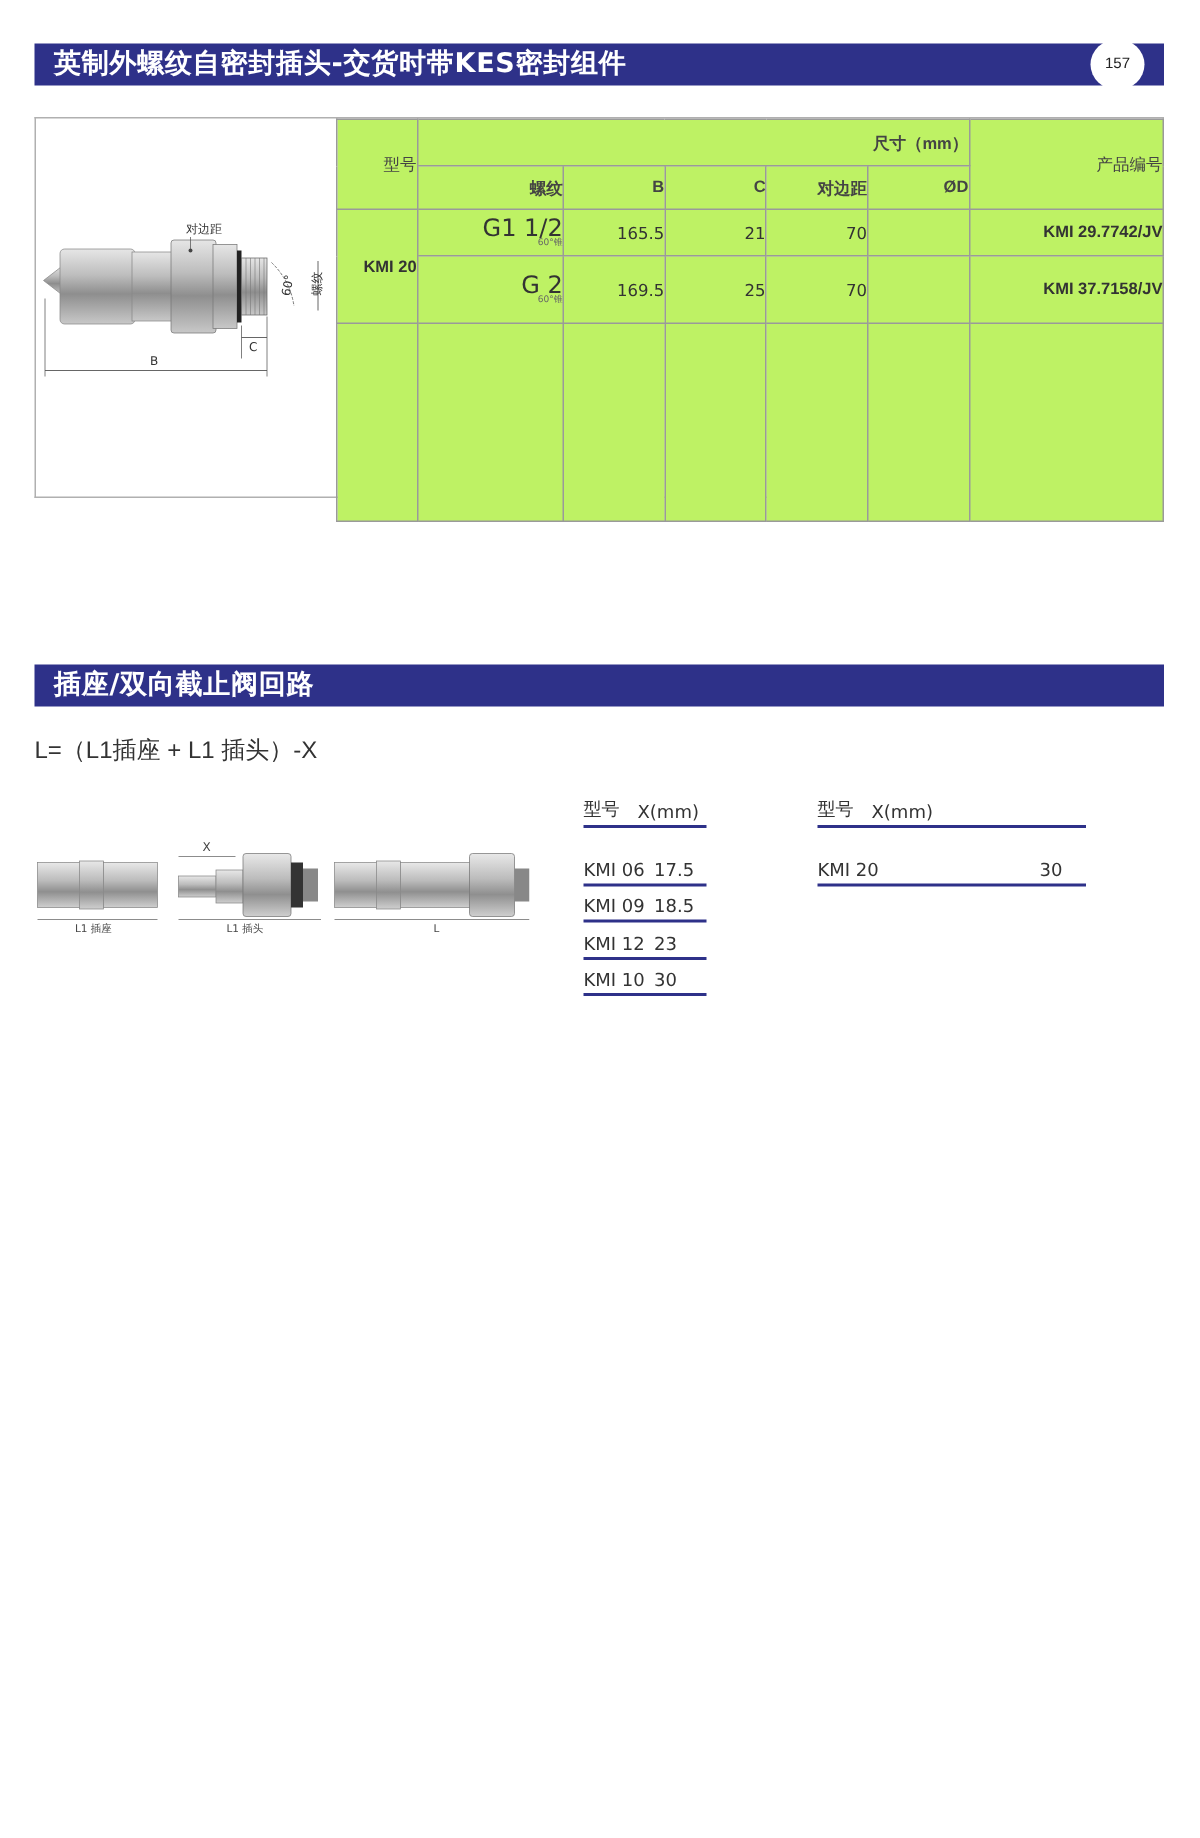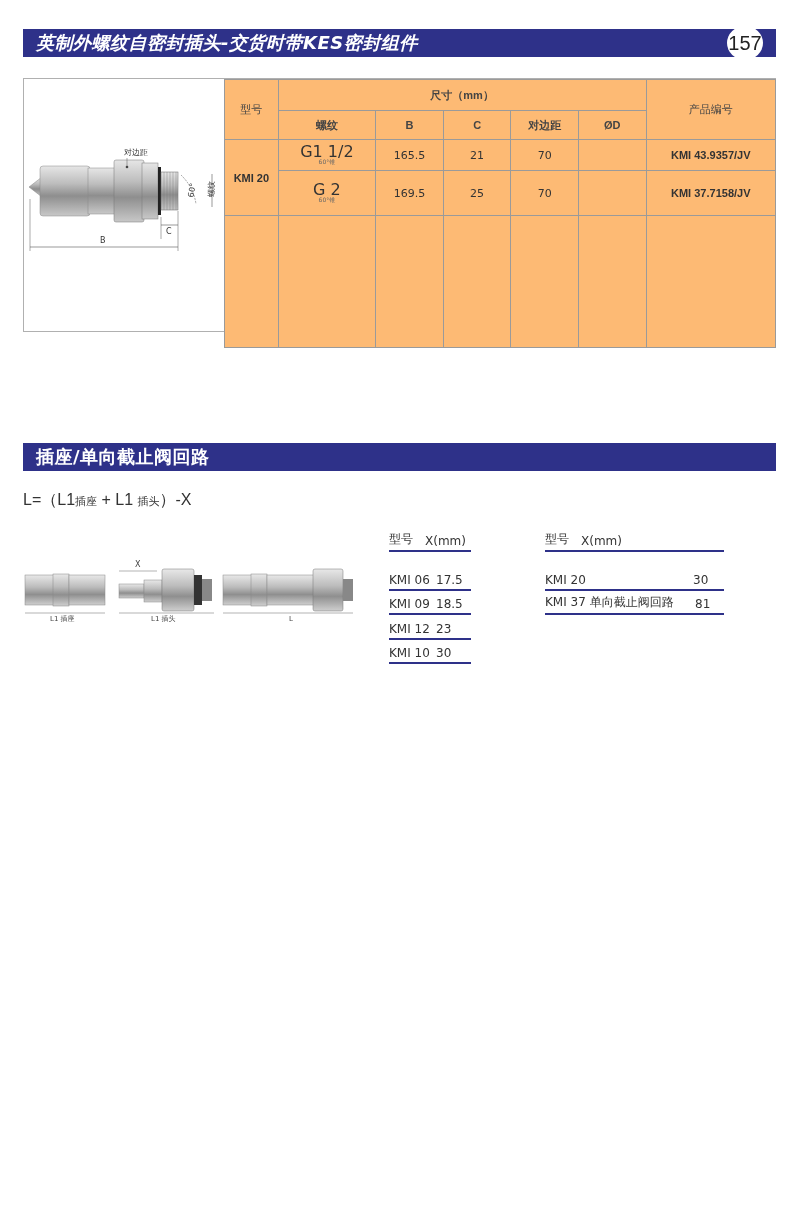--- a/index.html
+++ b/index.html
@@ -1,30 +1,30 @@
 <!DOCTYPE html>
 <html><head>
 <meta charset="utf-8">
 <style>
   html,body{margin:0;padding:0;background:#fff;}
   body{width:800px;height:1225px;position:relative;font-family:"DejaVu Sans","Liberation Sans",sans-serif;color:#222;overflow:hidden;}
   .banner{position:absolute;left:23px;width:753px;height:28px;background:#2e3189;color:#fff;font-weight:bold;font-size:18px;line-height:28px;padding-left:13px;box-sizing:border-box;letter-spacing:0.5px;}
-  .banner1{top:29px;font-style:italic;}
+  .banner1{top:29px;}
   .banner2{top:443px;}
-  .page-num{position:absolute;left:727px;top:26px;width:36px;height:34px;border-radius:50%;background:#fff;color:#222;font-size:20px;line-height:34px;text-align:center;font-family:"Liberation Sans",sans-serif;}
+  .page-num{position:absolute;left:727px;top:26px;width:36px;height:34px;border-radius:50%;background:#fff;color:#222;font-size:10px;line-height:34px;text-align:center;font-family:"Liberation Sans",sans-serif;}
   .spec-wrap{position:absolute;left:23px;top:78px;width:753px;height:254px;border:1px solid #b0b0b0;border-right:none;box-sizing:border-box;background:#fff;}
   .drawing{position:absolute;left:0;top:0;width:200px;height:252px;}
   table.spec{position:absolute;left:200px;top:0;border-collapse:collapse;font-size:11px;}
-  table.spec td{border:1px solid #9a9a9a;background:#fdba74;text-align:center;vertical-align:middle;padding:0;color:#333;}
+  table.spec td{border:1px solid #9a9a9a;background:#bef264;text-align:right;vertical-align:middle;padding:0;color:#333;}
   table.spec td.hd{color:#444;}
   table.spec td.bold{font-weight:bold;font-family:"Liberation Sans",sans-serif;}
   .thread-main{font-size:16px;line-height:13px;display:block;}
   .thread-sub{font-size:6px;line-height:7px;display:block;color:#666;}
   .formula{position:absolute;left:23px;top:490px;font-size:16px;font-family:"Liberation Sans",sans-serif;color:#333;}
-  .formula small{font-size:11px;}
+  .formula small{font-size:16px;}
   .conn-drawing{position:absolute;left:23px;top:555px;width:330px;height:80px;}
   .xlist{position:absolute;font-size:12px;color:#333;font-family:"DejaVu Sans",sans-serif;}
   .xrow{position:relative;height:24.5px;border-bottom:2px solid #2e3189;box-sizing:border-box;display:flex;align-items:flex-end;padding-bottom:2px;}
   .xrow .m{display:inline-block;}
   .xrow .v{display:inline-block;}
 </style>
 </head>
 <body>
 
 <div class="banner banner1">
@@ -107,21 +107,21 @@
     <tr style="height:31px">
       <td rowspan="2" class="bold">KMI 20</td>
       <td>
         <span class="thread-main">G1 1/2</span>
         <span class="thread-sub">60°锥</span>
       </td>
       <td>165.5</td>
       <td>21</td>
       <td>70</td>
       <td></td>
-      <td class="bold">KMI 43.9357/JV</td>
+      <td class="bold">KMI 29.7742/JV</td>
     </tr>
     <tr style="height:45px">
       <td>
         <span class="thread-main">G 2</span>
         <span class="thread-sub">60°锥</span>
       </td>
       <td>169.5</td>
       <td>25</td>
       <td>70</td>
       <td></td>
@@ -134,21 +134,21 @@
           <td></td>
           <td></td>
           <td></td>
           <td></td>
     </tr>
   </tbody>
     </table>
 </div>
 
 <div class="banner banner2">
-  <span>插座/单向截止阀回路</span>
+  <span>插座/双向截止阀回路</span>
 </div>
 
 <div class="formula">
   <span>L=（L1</span><small>插座</small><span> + L1 </span><small>插头</small><span>）-X</span>
 </div>
 
 <div class="conn-drawing">
   <svg width="330" height="80" viewBox="0 0 330 80">
     <defs>
       <linearGradient id="metal2" x1="0" y1="0" x2="0" y2="1">
@@ -210,17 +210,13 @@
 
 <div class="xlist" style="left:545px;top:533px;width:179px;">
   <div class="xrow" style="height:19px;margin-bottom:14px;">
     <span class="m" style="width:36px">型号</span>
     <span class="v">X(mm)</span>
   </div>
   <div class="xrow">
       <span class="m" style="width:148px">KMI 20</span>
       <span class="v">30</span>
     </div>
-  <div class="xrow">
-      <span class="m" style="width:150px">KMI 37 单向截止阀回路</span>
-      <span class="v">81</span>
-    </div>
 </div>
 
 </body></html>

